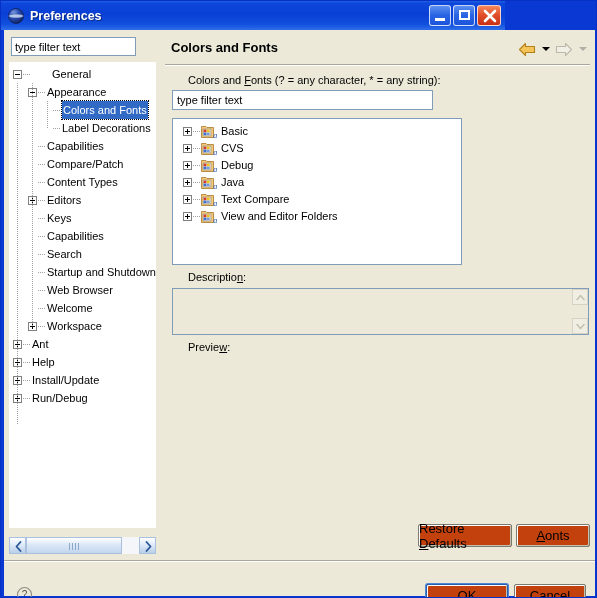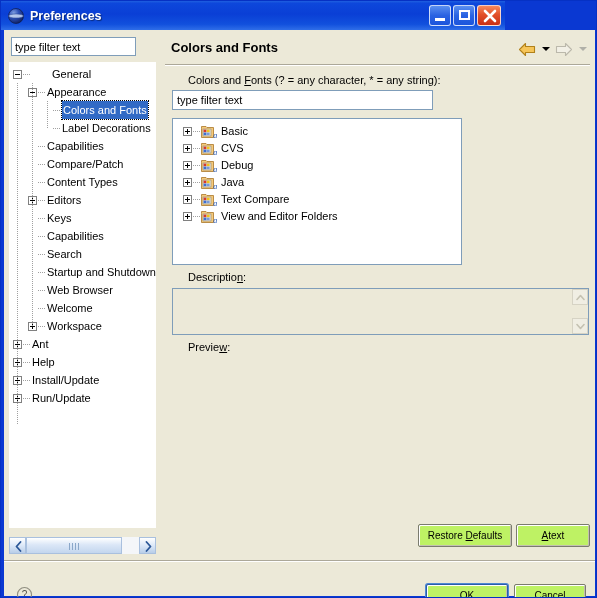--- a/index.html
+++ b/index.html
@@ -381,25 +381,25 @@
     background: #f0eee3;
     display: flex; align-items: center; justify-content: center;
   }
   .dsbtn.up { top: 0; }
   .dsbtn.down { bottom: 0; }
 
   
   .btn {
     position: absolute;
     box-sizing: border-box;
-    background: #bef264;
+    background: #c2410c;
     border: 1px solid #7b7b6f;
     border-radius: 2px;
     font-family: "Liberation Sans", "DejaVu Sans", sans-serif;
-    font-size: 10px;
+    font-size: 13px;
     color: #000;
     display: flex;
     align-items: center;
     justify-content: center;
     box-shadow: inset 1px 1px 0 #ffffff, inset -1px -1px 0 #c3c0b0;
     cursor: default;
   }
   .btn.default {
     border: 1px solid #2b5ea8;
     box-shadow: inset 1px 1px 0 #ffffff, inset -1px -1px 0 #c3c0b0,
@@ -542,21 +542,21 @@
             <span class="tlabel" style="left: 23px;">Help</span>
           </div>
           <div class="tnode" style="top: 309px; position: absolute; left: 0px; width: 147px;">
             <span class="tw plus" style="left: 4px;"></span>
             <span class="dots-h" style="left: 14px; top: 9px; width: 8px;"></span>
             <span class="tlabel" style="left: 23px;">Install/Update</span>
           </div>
           <div class="tnode" style="top: 327px; position: absolute; left: 0px; width: 147px;">
             <span class="tw plus" style="left: 4px;"></span>
             <span class="dots-h" style="left: 14px; top: 9px; width: 8px;"></span>
-            <span class="tlabel" style="left: 23px;">Run/Update</span>
+            <span class="tlabel" style="left: 23px;">Run/Debug</span>
           </div>
           <span class="dots-v" style="left: 8px; top: 21px; height: 342px;"></span>
           <span class="dots-v" style="left: 23px; top: 21px; height: 243px;"></span>
           <span class="dots-v" style="left: 38px; top: 39px; height: 27px;"></span>
         </div>
       <div id="tree-hscroll">
         <div class="sbtn">
           <svg width="9" height="11" viewBox="0 0 9 11">
             <path d="M6.5 1 L2.5 5.5 L6.5 10" fill="none" stroke="#2b5797" stroke-width="1.8" stroke-linecap="round" stroke-linejoin="round"></path>
           </svg>
@@ -715,21 +715,21 @@
 
       <div class="field-label" style="left:7px; top:306px;">
         <span>Previe</span><span class="ul">w</span><span>:</span>
       </div>
 
       <div class="btn" id="btn-restore">
         <span><span>Restore </span><span class="ul">D</span><span>efaults</span></span>
       </div>
 
       <div class="btn" id="btn-apply">
-        <span><span class="ul">A</span><span>text</span></span>
+        <span><span class="ul">A</span><span>onts</span></span>
       </div>
 
     </div>
 
     <div id="bottom-sep"></div>
     <div id="bottom-sep2"></div>
 
     <div id="help-icon">
       <svg width="17" height="17" viewBox="0 0 17 17">
         <circle cx="8.5" cy="8.5" r="7" fill="none" stroke="#8f8d80" stroke-width="1.1"></circle>

